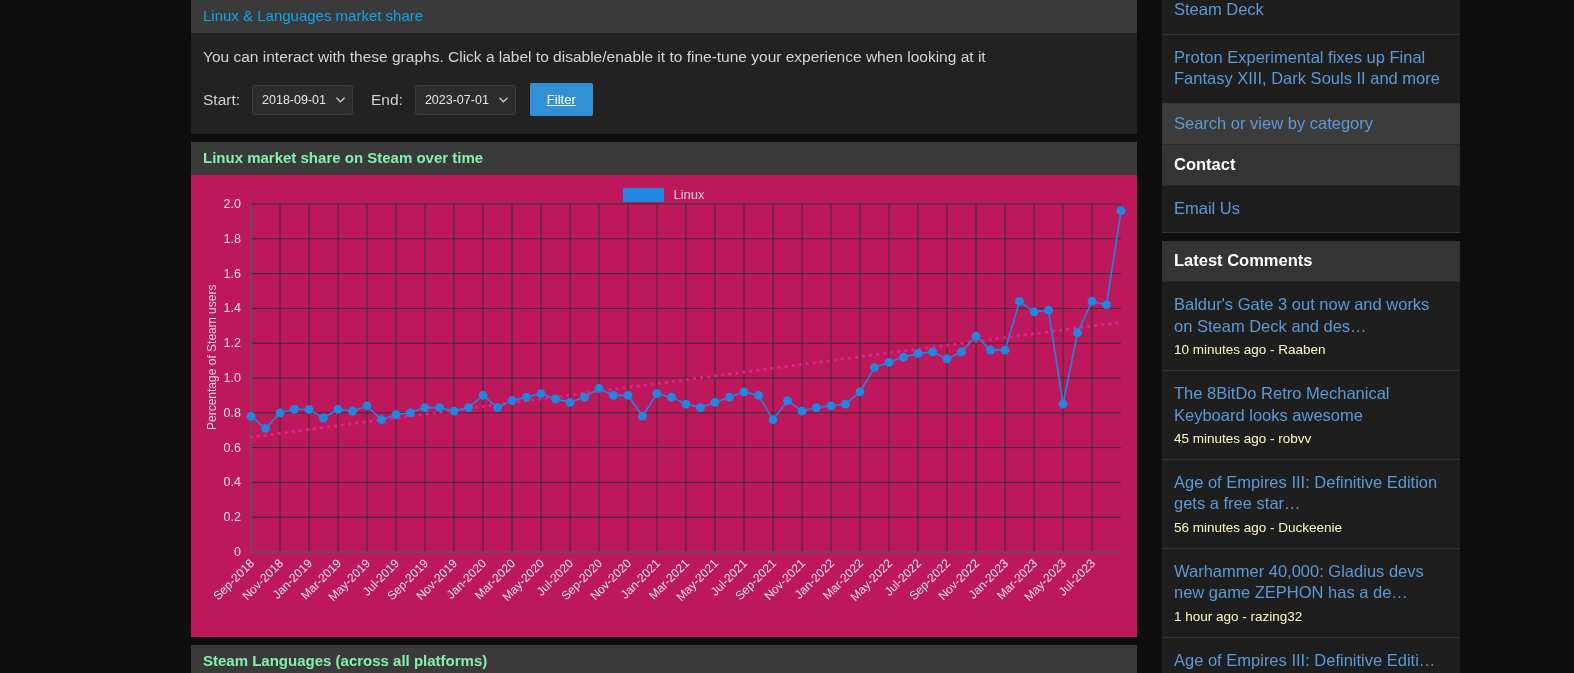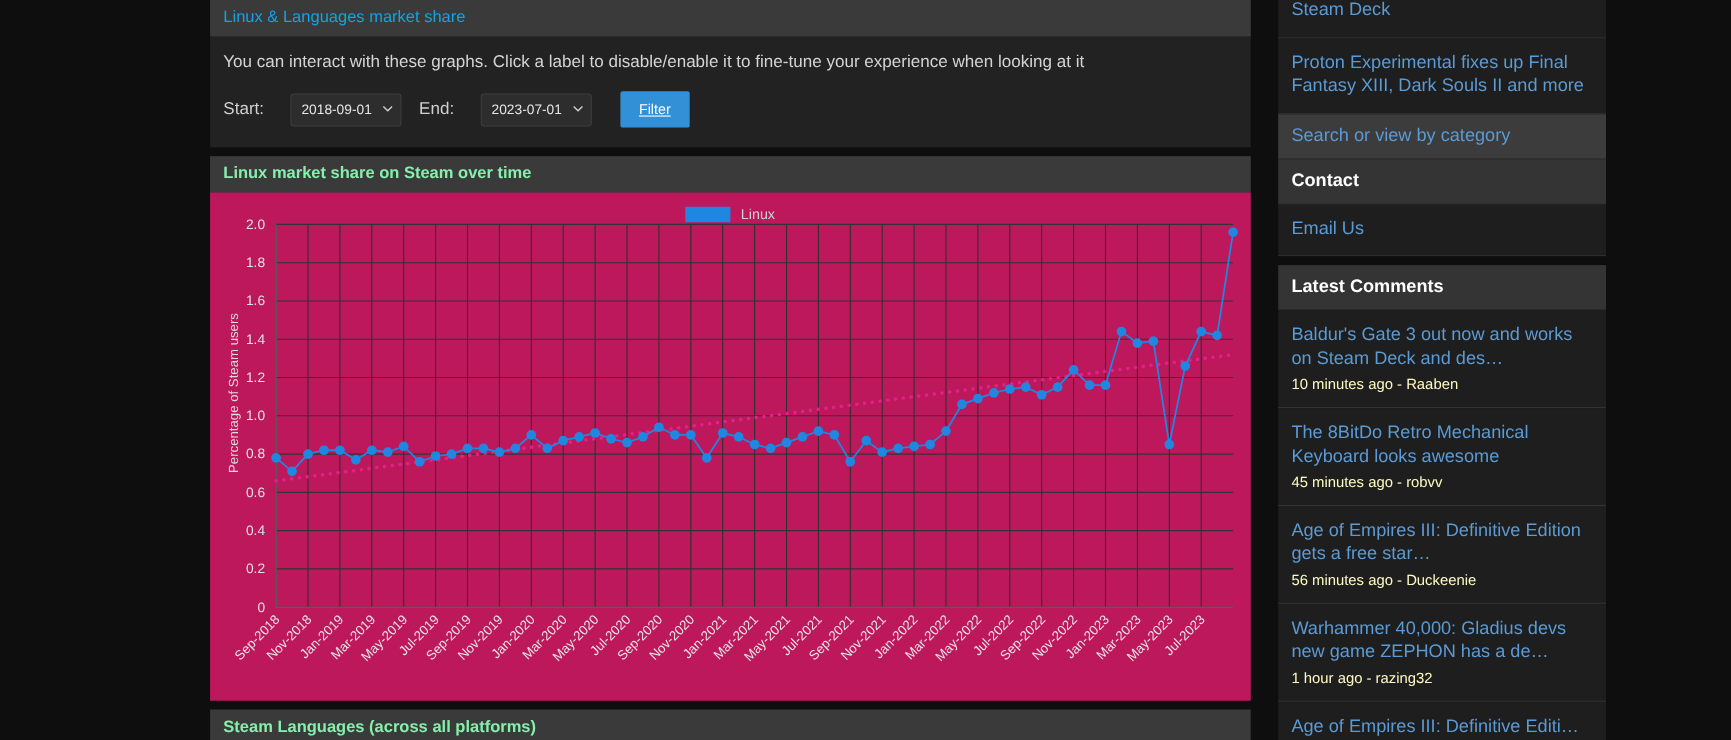--- a/index.html
+++ b/index.html
@@ -22,24 +22,24 @@
     background:#3a3a3a; color:#0ea5e9; font-size:15px;
     padding: 5px 12px 7px 12px; line-height: 1.4;
   }
   .panel-head.bold { color:#86efac; font-weight: bold; }
 
   .intro-text {
     color:#d4d4d4; font-size:15.5px; padding: 14px 12px 6px 12px; line-height: 1.3;
   }
 
   .filter-row {
-    display:flex; align-items:center; gap:16px; padding: 10px 12px 18px 12px;
+    display:flex; align-items:center; gap:4px; padding: 10px 12px 18px 12px;
   }
   .flabel { color:#d0d0d0; font-size:15.5px; margin-right:8px; }
-  .flabel.second { margin-left: 0; text-align: right; }
+  .flabel.second { margin-left: 14px; text-align: right; }
   .dd {
     position: relative; background:#2d2d2d; border:1px solid #3d3d3d;
     color:#e6e6e6; font-size:12.5px; border-radius:3px;
     padding: 7px 26px 7px 9px; cursor: pointer; font-family:"Liberation Sans", sans-serif;
   }
   .dd .chev {
     position:absolute; right:7px; top:50%; transform: translateY(-55%);
     font-size: 10px; color:#cfcfcf;
   }
   .filter-btn {

